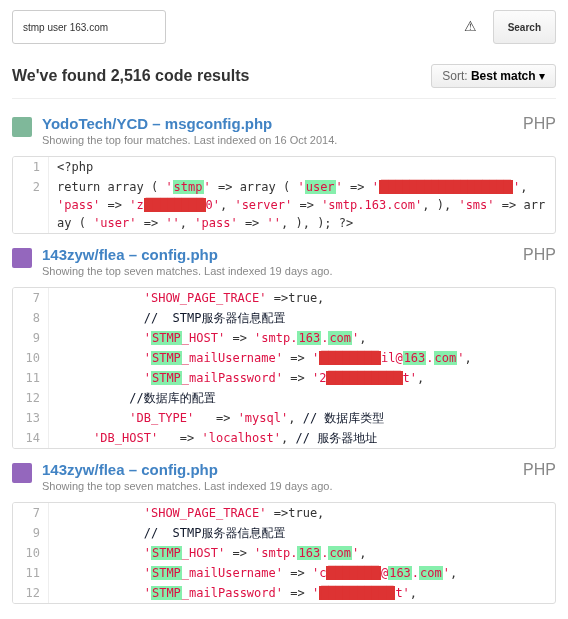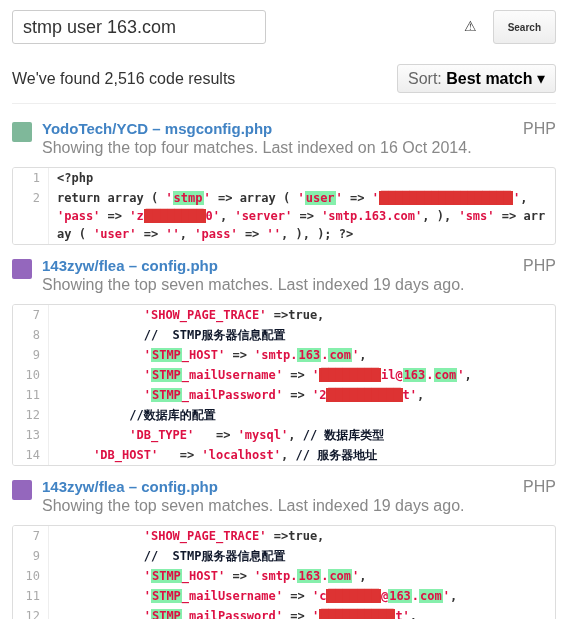--- a/index.html
+++ b/index.html
@@ -1,40 +1,40 @@
 <!DOCTYPE html>
 <html><head>
 <meta charset="utf-8">
 <style>
 * { box-sizing: border-box; margin: 0; padding: 0; }
 body { font-family: Helvetica, Arial, sans-serif; font-size: 13px; color: #333; background: #fff; width: 568px; }
 .container { padding: 10px 12px; }
 .search-row { display: flex; gap: 8px; margin-bottom: 20px; }
-.search-input { flex: 1; height: 34px; padding: 6px 10px; border: 1px solid #ccc; border-radius: 3px; font-size: 18px; color: #333; }
+.search-input { flex: 1; height: 34px; padding: 6px 10px; border: 1px solid #ccc; border-radius: 3px; font-size: 10px; color: #333; }
 .warn-wrap { position: relative; flex: 1; }
 .warn-icon { position: absolute; right: 8px; top: 8px; font-size: 14px; }
 .search-btn { height: 34px; padding: 0 14px; background: linear-gradient(#fcfcfc,#eee); border: 1px solid #d5d5d5; border-radius: 3px; font-weight: bold; font-size: 10px; color: #333; cursor: pointer; }
 .results-bar { display: flex; justify-content: space-between; align-items: center; border-bottom: 1px solid #eee; padding-bottom: 10px; margin-bottom: 16px; }
-.results-bar h2 { font-size: 16px; font-weight: normal; }
-.sort-btn { padding: 4px 10px; background: linear-gradient(#fcfcfc,#eee); border: 1px solid #d5d5d5; border-radius: 3px; font-size: 16px; cursor: pointer; margin-left: 43px; }
+.results-bar h2 { font-size: 16px; font-weight: bold; }
+.sort-btn { padding: 4px 10px; background: linear-gradient(#fcfcfc,#eee); border: 1px solid #d5d5d5; border-radius: 3px; font-size: 12px; cursor: pointer; margin-left: 43px; }
 .sort-btn .sortlabel { color: #666; }
 .sort-btn b { font-weight: bold; }
 .result { margin-bottom: 12px; }
 .result-head { display: flex; align-items: flex-start; gap: 10px; }
 .avatar { width: 20px; height: 20px; border-radius: 2px; flex-shrink: 0; margin-top: 2px; }
 .avatar.a1 { background: #7fb89a; }
 .avatar.a2 { background: #9467bd; }
 .head-text { flex: 1; }
 .repo-link { color: #4183c4; font-size: 15px; font-weight: bold; text-decoration: none; }
-.sub { color: #888; font-size: 16px; margin-top: 2px; }
+.sub { color: #888; font-size: 11px; margin-top: 2px; }
 .lang { color: #888; font-size: 16px; }
 .codebox { border: 1px solid #ddd; border-radius: 3px; margin-top: 10px; overflow: hidden; }
 .codeline { display: flex; font-family: Consolas, Monaco, monospace; font-size: 12px; line-height: 18px; }
 .ln { width: 36px; text-align: right; padding: 1px 8px 1px 0; color: #aaa; background: #fff; border-right: 1px solid #eee; user-select: none; flex-shrink: 0; }
-.lc { padding: 1px 8px; white-space: pre-wrap; word-break: break-all; flex: 1; font-weight: bold; }
+.lc { padding: 1px 8px; white-space: pre-wrap; word-break: break-all; flex: 1; }
 .hl { background: #86efac; padding: 0 1px; }
 .red { background: #d33; color: #d33; padding: 0 2px; }
 .kw { color: #333; }
 .str { color: #d14; }
 .op { color: #333; }
 .cm { color: #0f172a; }
 .tag { color: #333; }
 </style>
 </head>
 <body>

